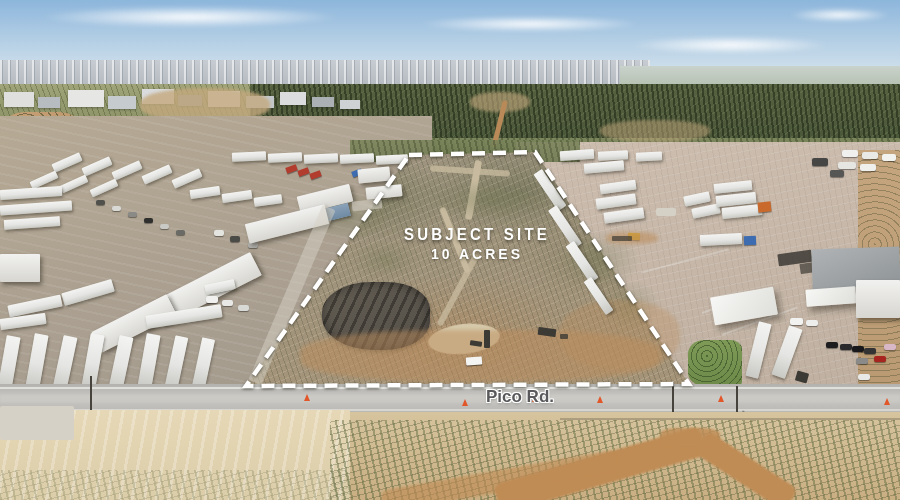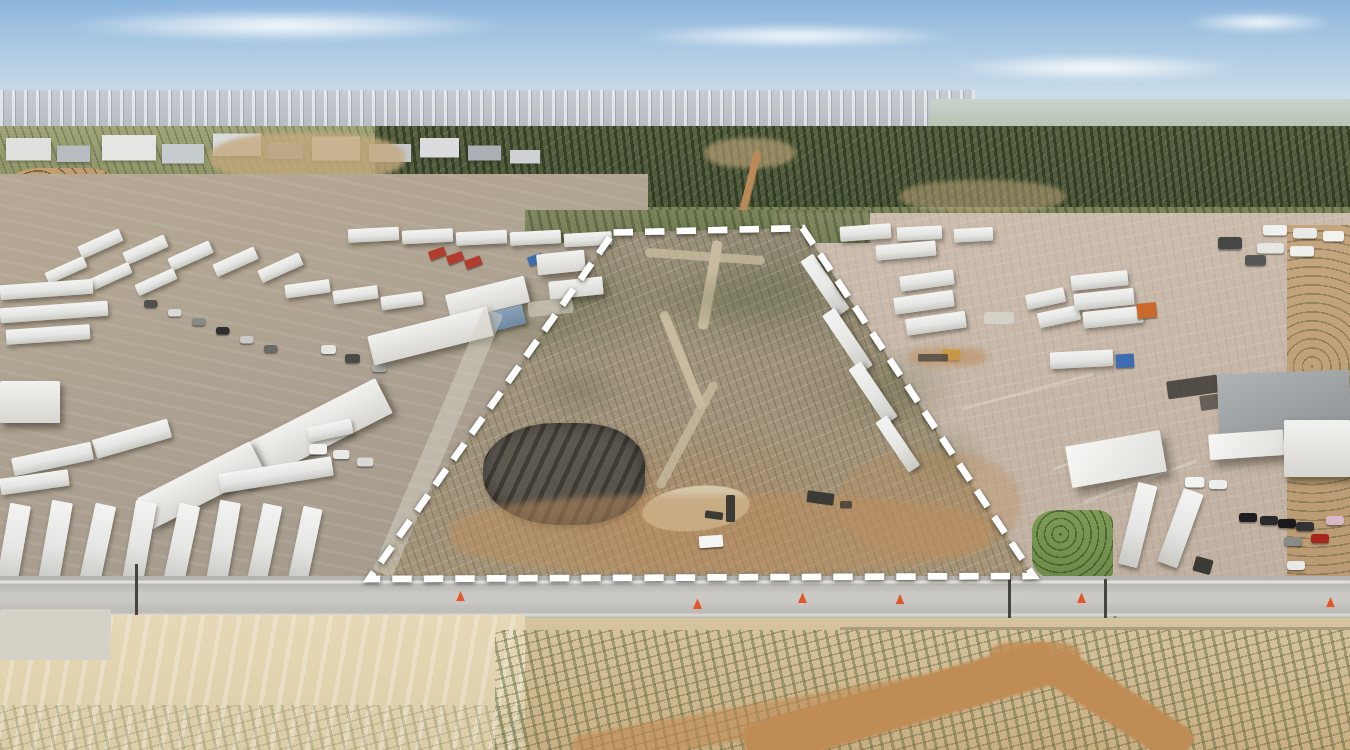--- a/index.html
+++ b/index.html
@@ -272,14 +272,19 @@
       <div class="el k-otrack" style="left: 692px; top: 458px; width: 108px; height: 26px; transform: rotate(33deg);"></div>
       <div class="el k-otrack" style="left: 380px; top: 470px; width: 240px; height: 22px; transform: rotate(-10deg); opacity: 0.6;"></div>
       <div class="el k-otrack" style="left: 660px; top: 428px; width: 60px; height: 20px; border-radius: 30%; opacity: 0.8;"></div>
       <div class="el k-fence" style="left: 560px; top: 418px; width: 340px; height: 2px; opacity: 0.5;"></div>
     </div>
 
   <svg class="boundary-svg" viewBox="0 0 900 500" width="900" height="500">
     <polygon class="boundary-line" points="409,155 535,152 689,384 246,386"></polygon>
   </svg>
 
-
+  <div class="site-label">
+    <span class="l1">SUBJECT SITE</span>
+    <span class="l2">10 ACRES</span>
+  </div>
+
+  <div class="road-label">Pico Rd.</div>
 </div>
 
 </body></html>

